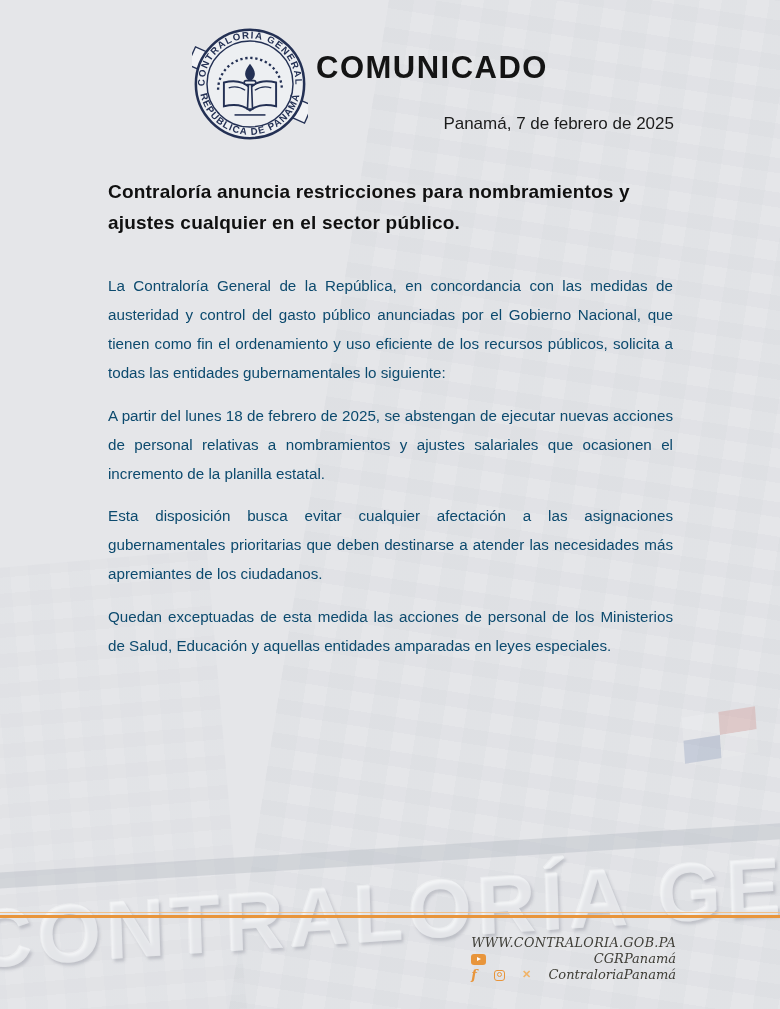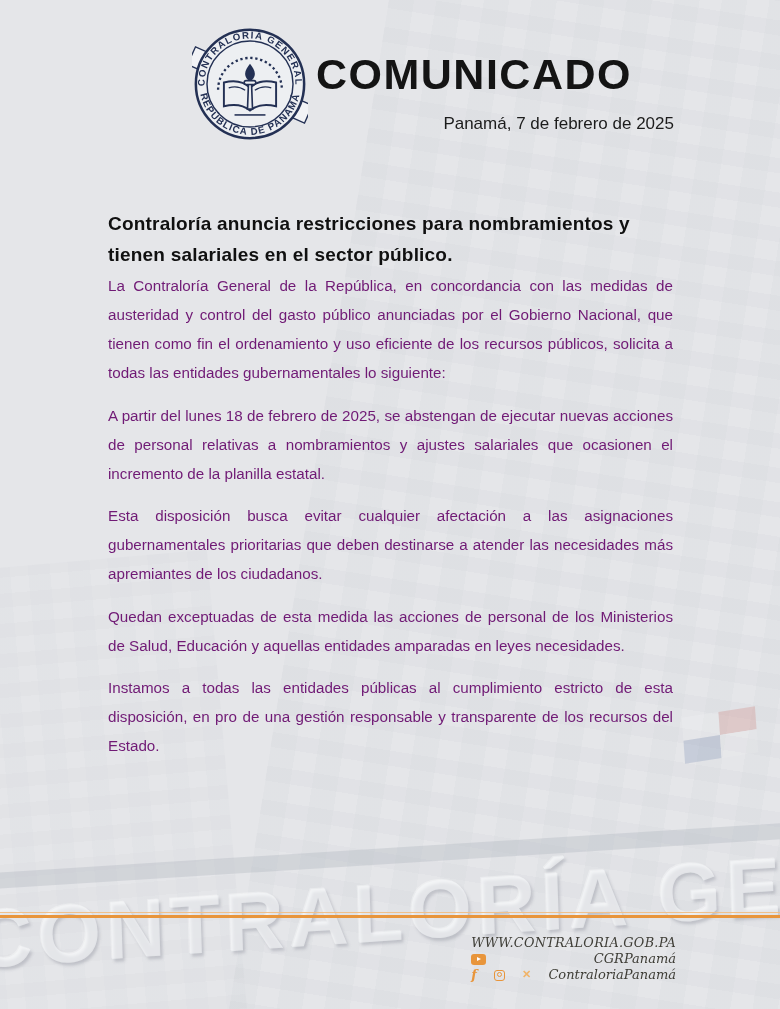--- a/index.html
+++ b/index.html
@@ -46,37 +46,36 @@
     position:absolute;left:-28px;top:856px;
     font-size:82px;font-weight:bold;letter-spacing:5px;white-space:nowrap;
     color:rgba(247,248,250,0.62);
     text-shadow:2px 3px 3px rgba(150,154,163,0.45), -1px -1px 0 rgba(255,255,255,0.35);
     transform:rotate(-3.8deg) skewX(-2deg);
   }
   
   .seal{position:absolute;left:192px;top:26px;width:116px;height:116px;}
   .title{
     position:absolute;left:316px;top:50px;
-    font-size:43px;font-weight:bold;letter-spacing:1.5px;color:#141414;
+    font-size:31px;font-weight:bold;letter-spacing:1.5px;color:#141414;
   }
   .date{
     position:absolute;right:106px;top:114px;
     font-size:17px;color:#1c1c1c;margin-left:20px;
   }
   
   .headline{
     position:absolute;left:108px;top:176px;
     font-size:19px;font-weight:bold;line-height:31px;color:#101010;
     letter-spacing:.2px;
-    margin-top:32px;
   }
   
   .body-text{
     position:absolute;left:108px;top:271px;width:565px;
-    font-size:15.2px;line-height:29px;text-align:justify;color:#701a75;
+    font-size:15.2px;line-height:29px;text-align:justify;color:#0c4a6e;
   }
   .body-text p{margin:0 0 13.5px 0;}
   
   .rule{position:absolute;left:0;top:912px;width:780px;}
   .rule-thin{height:0;border-top:1.5px solid #EFC18C;}
   .rule-gap{height:2px;}
   .rule-thick{height:0;border-top:3.5px solid #E8953B;}
   .footer-address{
     position:absolute;left:85px;top:935px;
     font-family:"DejaVu Serif", serif;font-style:italic;
@@ -153,29 +152,28 @@
       <rect x="54" y="56.5" width="12" height="4" rx="2" fill="#EDEFF2" stroke="#233054" stroke-width="1.6"></rect>
       <path d="M60,39 C63.4,43.5 66.4,47.5 64.4,52.5 C63.3,55.3 61.3,56.3 60,57 C58.7,56.3 56.7,55.3 55.6,52.5 C53.6,47.5 56.6,43.5 60,39 Z" fill="#233054"></path>
     </g>
   </svg>
 
   <div class="title">COMUNICADO</div>
   <div class="date">Panamá, 7 de febrero de 2025</div>
 
   <div class="headline">
     <div>Contraloría anuncia restricciones para nombramientos y</div>
-    <div>tienen salariales en el sector público.</div>
+    <div>ajustes cualquier en el sector público.</div>
   </div>
 
   <div class="body-text">
     <p>La Contraloría General de la República, en concordancia con las medidas de austeridad y control del gasto público anunciadas por el Gobierno Nacional, que tienen como fin el ordenamiento y uso eficiente de los recursos públicos, solicita a todas las entidades gubernamentales lo siguiente:</p>
     <p>A partir del lunes 18 de febrero de 2025, se abstengan de ejecutar nuevas acciones de personal relativas a nombramientos y ajustes salariales que ocasionen el incremento de la planilla estatal.</p>
     <p>Esta disposición busca evitar cualquier afectación a las asignaciones gubernamentales prioritarias que deben destinarse a atender las necesidades más apremiantes de los ciudadanos.</p>
-    <p>Quedan exceptuadas de esta medida las acciones de personal de los Ministerios de Salud, Educación y aquellas entidades amparadas en leyes necesidades.</p>
-    <p>Instamos a todas las entidades públicas al cumplimiento estricto de esta disposición, en pro de una gestión responsable y transparente de los recursos del Estado.</p>
+    <p>Quedan exceptuadas de esta medida las acciones de personal de los Ministerios de Salud, Educación y aquellas entidades amparadas en leyes especiales.</p>
   </div>
 
   <div class="rule">
     <div class="rule-thin"></div>
     <div class="rule-gap"></div>
     <div class="rule-thick"></div>
   </div>
 
 
   <div class="footer-links">

